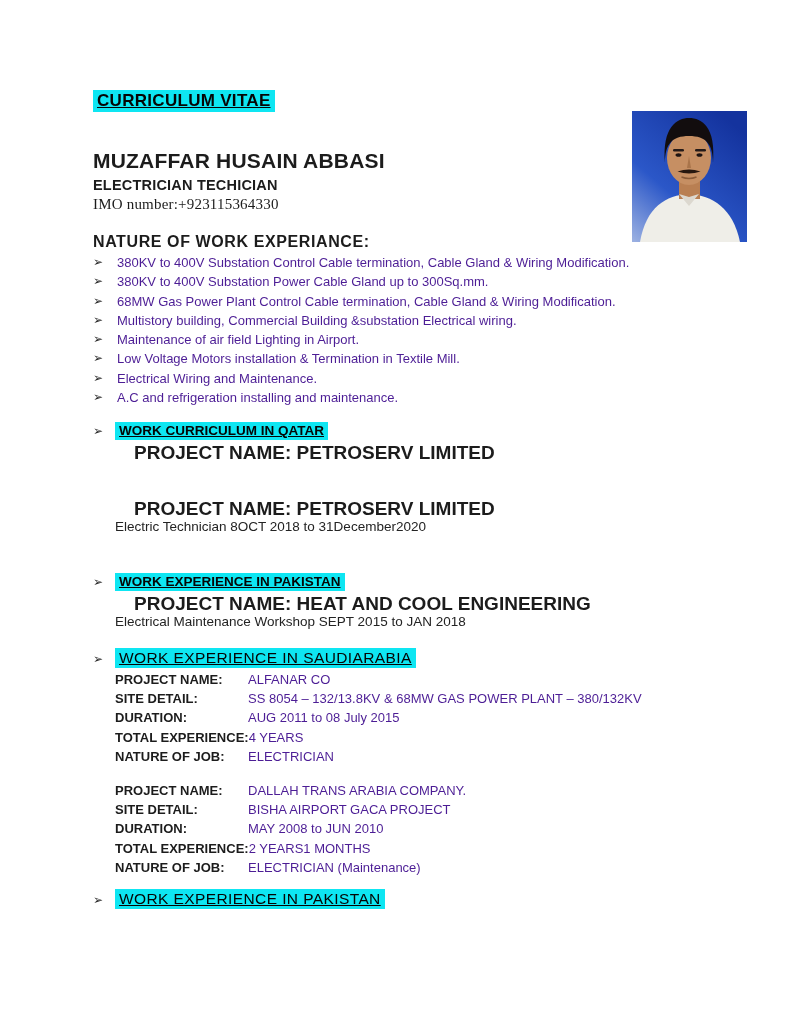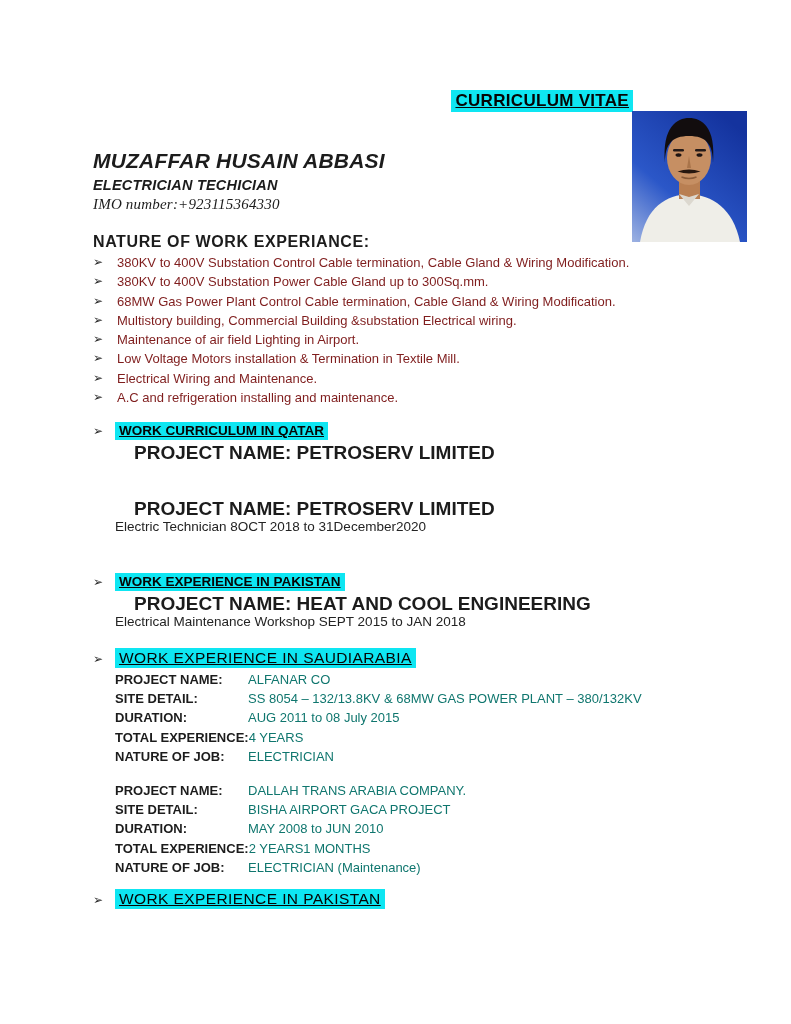--- a/index.html
+++ b/index.html
@@ -13,51 +13,51 @@
   }
   .hl{
     background:#0ee6f2;
     color:#050505;
     text-decoration:underline;
     padding:1px 4px 2px 4px;
   }
   
   .title-row{
     position:absolute;left:93px;top:91px;width:540px;
-    text-align:right;
+    text-align:left;
     font-weight:bold;font-size:17px;letter-spacing:.3px;
   }
   
   .photo{position:absolute;left:632px;top:111px;width:115px;height:131px;}
   
-  .header{position:absolute;left:93px;top:146px;width:620px;font-style:italic;}
+  .header{position:absolute;left:93px;top:146px;width:620px;}
   .name{font-size:21px;font-weight:bold;line-height:30px;letter-spacing:.2px;white-space:nowrap;}
   .role{font-size:14.5px;font-weight:bold;line-height:19px;letter-spacing:.2px;white-space:nowrap;}
   .contact-row{line-height:21px;white-space:nowrap;}
   .contact-bold{font-size:16px;font-weight:bold;letter-spacing:.6px;}
   .email{font-family:"Liberation Serif","DejaVu Serif",serif;font-size:15px;margin-left:22px;letter-spacing:.2px;}
   .imo{font-family:"Liberation Serif","DejaVu Serif",serif;font-size:15px;line-height:18px;letter-spacing:.2px;}
   
   .nature{position:absolute;left:93px;top:231px;width:640px;}
   .nature-heading{font-size:16px;font-weight:bold;line-height:22px;letter-spacing:.6px;}
   .brow{display:flex;line-height:19.3px;white-space:nowrap;}
   .bullet{width:24px;flex:0 0 24px;font-size:12px;color:#2a2a2a;}
-  .btext{font-size:13px;color:#7f1d1d;}
+  .btext{font-size:13px;color:#4c1d95;}
   
   .sec{position:absolute;left:93px;width:660px;}
   .sec-head-row{display:flex;white-space:nowrap;align-items:baseline;}
   .sec-head-row .bullet{width:22px;flex:0 0 22px;}
   .sec-head{font-size:13.5px;font-weight:bold;line-height:20px;}
   .sec-head-lg{font-size:15.5px;font-weight:normal;line-height:21px;letter-spacing:.4px;}
   .indent{margin-left:22px;}
   .ptitle{font-size:19px;font-weight:bold;line-height:18px;white-space:nowrap;padding-left:19px;}
   .pdetail{font-size:13.5px;line-height:18px;white-space:nowrap;color:#232323;}
   .drow{display:flex;line-height:19.2px;white-space:nowrap;}
   .dlabel{flex:0 0 133px;font-size:13px;font-weight:bold;}
-  .dvalue{font-size:13px;color:#0f766e;}
+  .dvalue{font-size:13px;color:#4c1d95;}
   .proj-gap{margin-top:38px;}
   .tbl-gap{margin-top:15px;}
   .mt2{margin-top:2px;}
   .mt3{margin-top:3px;}
 </style>
 </head>
 <body>
 
 <div id="page">
 

